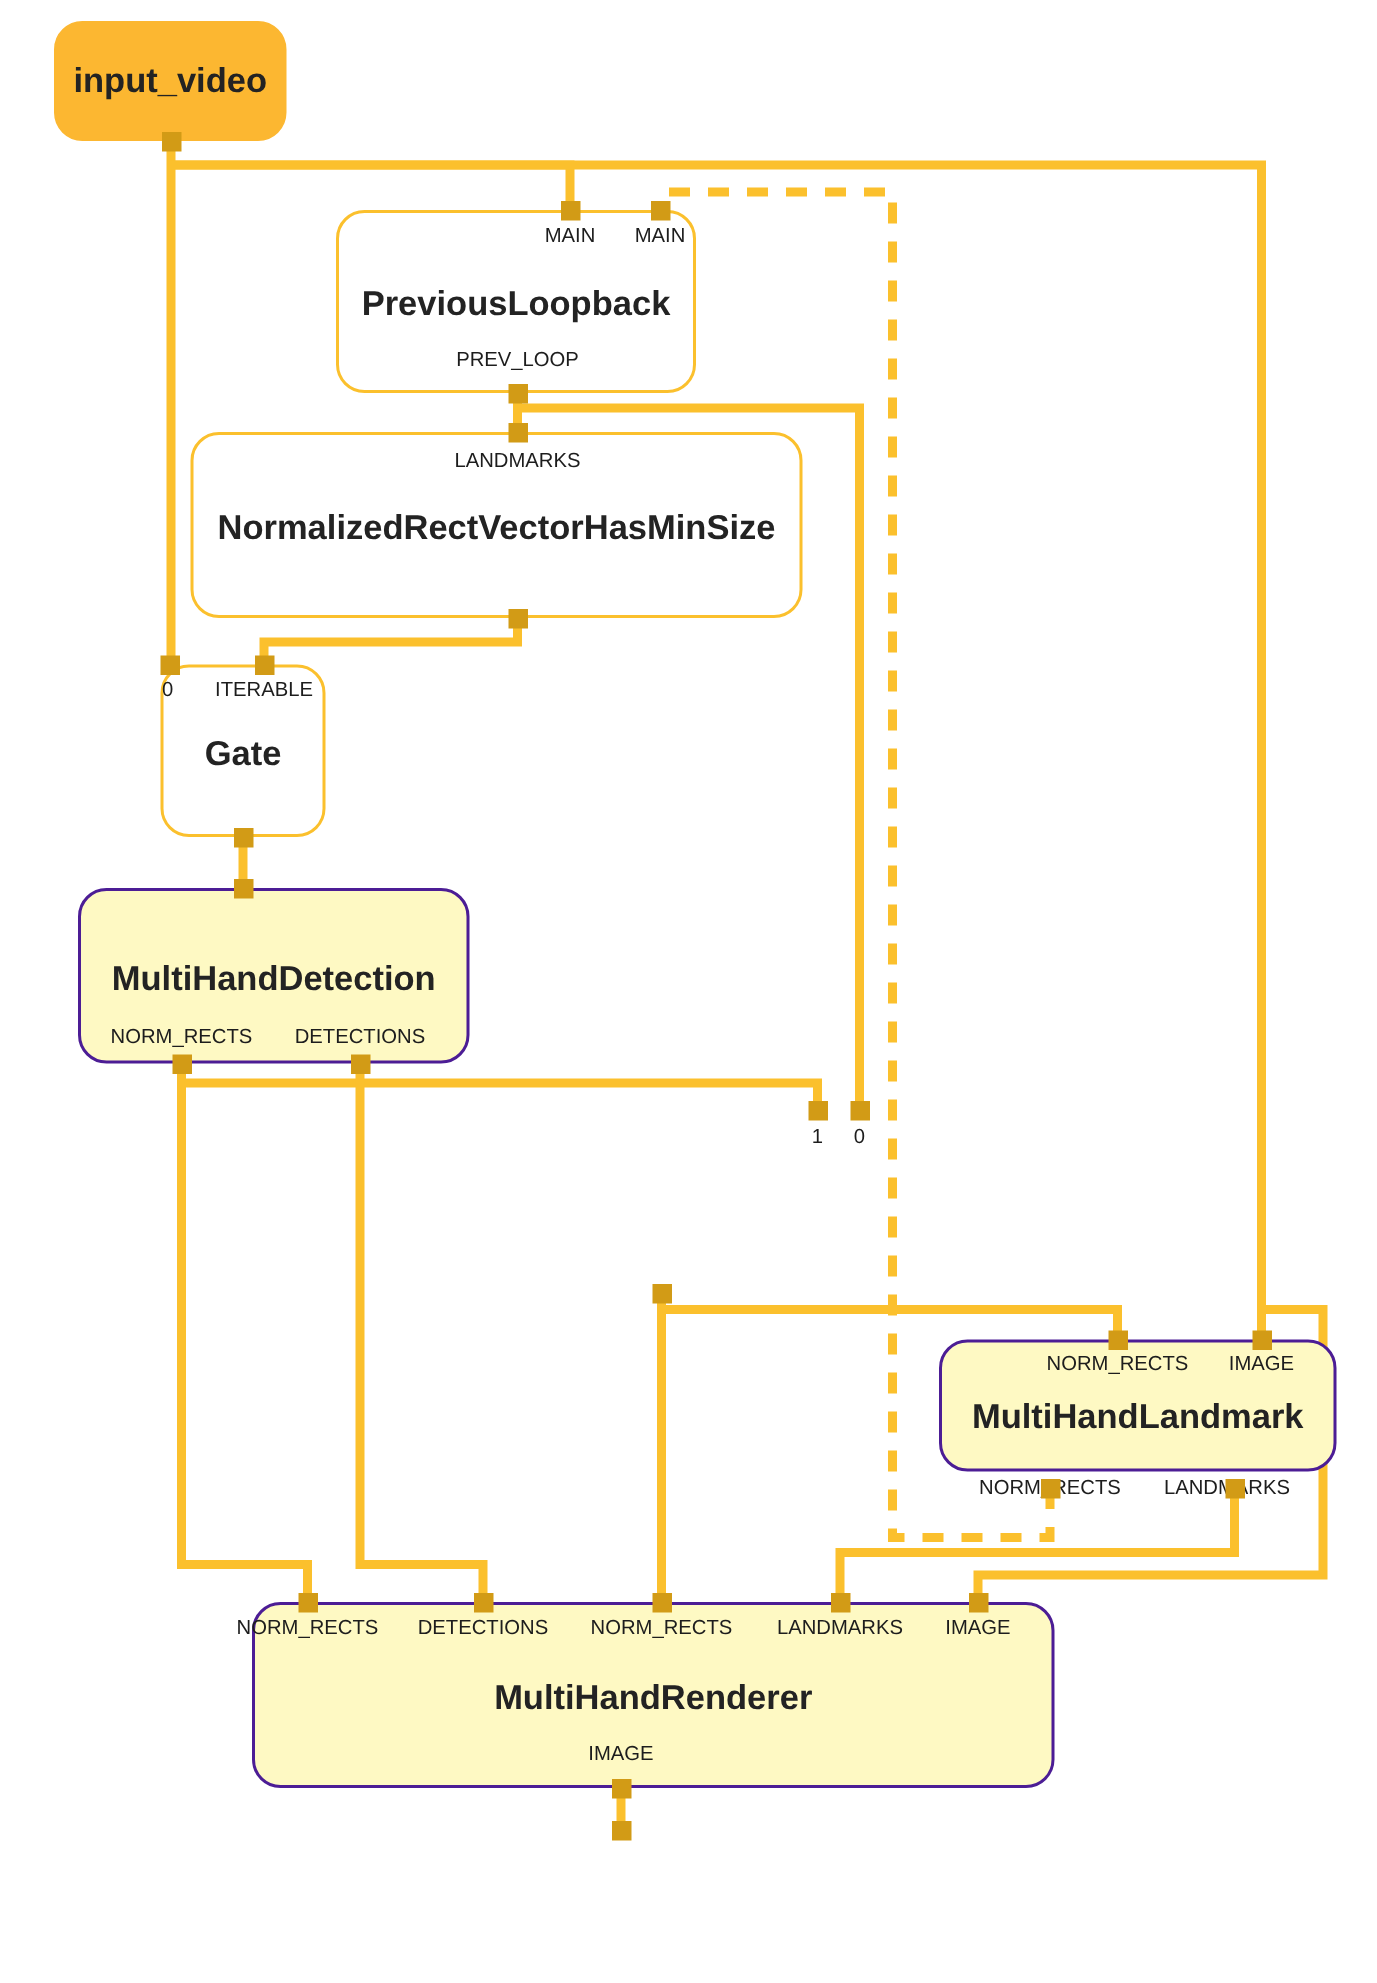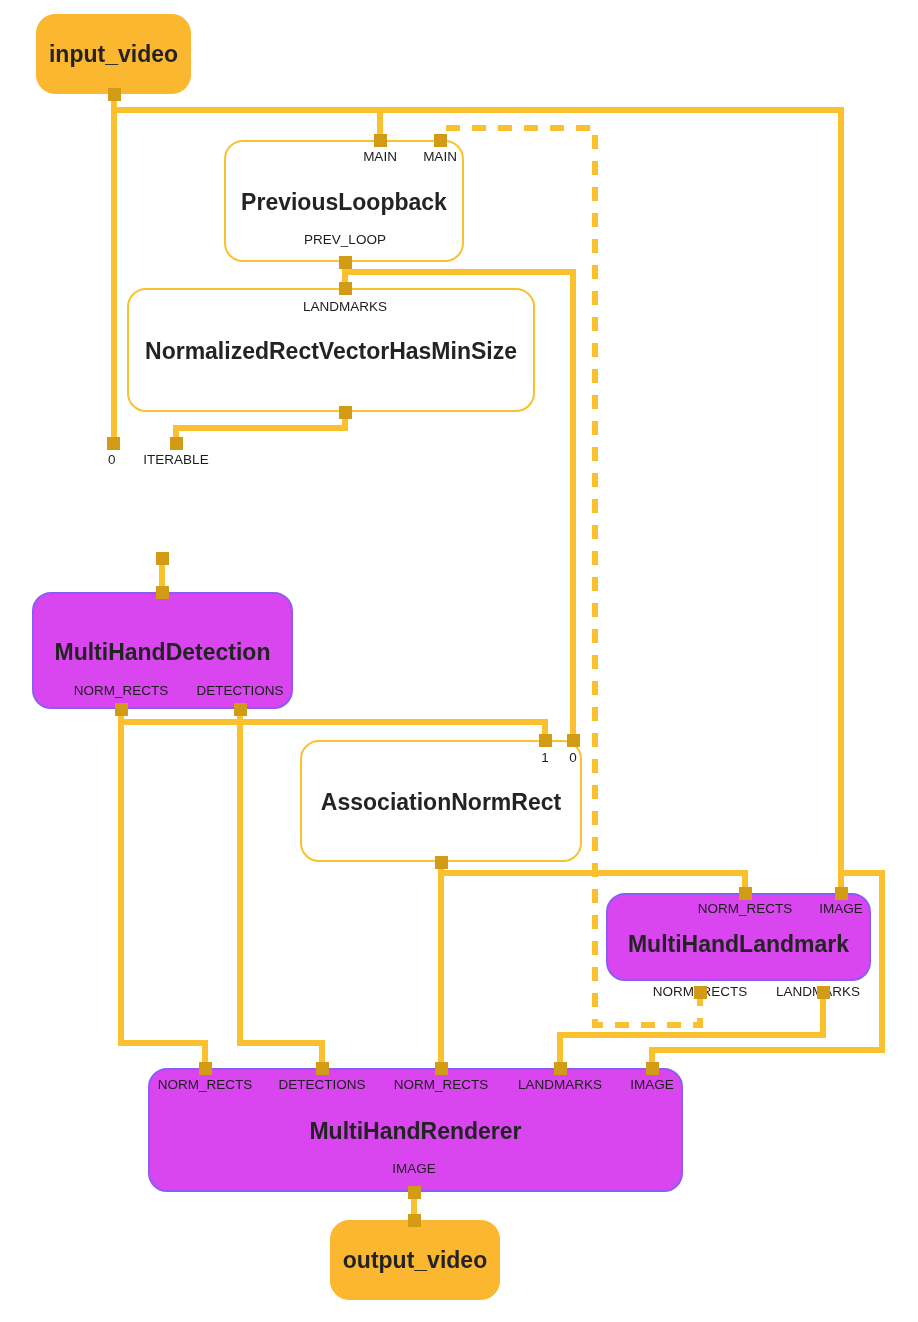--- a/index.html
+++ b/index.html
@@ -3,21 +3,21 @@
 <meta charset="utf-8">
 <style>
   html,body{margin:0;padding:0;background:#ffffff;}
   body{font-family:"Liberation Sans","DejaVu Sans",sans-serif;}
   #stage{position:relative;width:918px;height:1322px;background:#ffffff;overflow:hidden;}
   #wires{position:absolute;left:0;top:0;width:918px;height:1322px;}
 
   .node{position:absolute;box-sizing:border-box;border-radius:19px;}
   .node.io{background:#fcb731;border:1px solid #fcb731;}
   .node.calc{background:#ffffff;border:2px solid #fbc02d;}
-  .node.sub{background:#d946ef;border:2px solid #8b5cf6;}
+  .node.sub{background:#fef9c3;border:2px solid #4c1d95;margin-left:20px;}
 
   .node-title{position:absolute;left:0;right:0;text-align:center;
     font-weight:bold;color:#232323;line-height:1;}
   .io .node-title{font-size:23px;top:50%;transform:translateY(-50%);}
   .calc .node-title{font-size:23px;}
   .sub .node-title{font-size:23px;}
 
   .port-label{position:absolute;font-size:13.5px;color:#1d1d1d;
     white-space:nowrap;transform:translateX(-50%);line-height:1;}
   .port-label.lbl-left{transform:none;}
@@ -49,34 +49,31 @@
     </svg>
 <div class="node io" style="left: 36px; top: 14px; width: 155px; height: 80px;">
       <div class="node-title">input_video</div>
     </div>
     <div class="node calc" style="left: 224px; top: 140px; width: 240px; height: 122px;">
       <div class="node-title" style="top: 49px;">PreviousLoopback</div>
     </div>
     <div class="node calc" style="left: 127px; top: 288px; width: 408px; height: 124px;">
       <div class="node-title" style="top: 50px;">NormalizedRectVectorHasMinSize</div>
     </div>
+    <div class="node calc" style="left: 107px; top: 443px; width: 110px; height: 115px;">
+      <div class="node-title" style="top: 45.5px;">Gate</div>
+    </div>
     <div class="node sub" style="left: 32px; top: 592px; width: 261px; height: 117px;">
       <div class="node-title" style="top: 46.5px;">MultiHandDetection</div>
-    </div>
-    <div class="node calc" style="left: 300px; top: 740px; width: 282px; height: 122px;">
-      <div class="node-title" style="top: 49px;">AssociationNormRect</div>
     </div>
     <div class="node sub" style="left: 606px; top: 893px; width: 265px; height: 88px;">
       <div class="node-title" style="top: 37.5px;">MultiHandLandmark</div>
     </div>
     <div class="node sub" style="left: 148px; top: 1068px; width: 535px; height: 124px;">
       <div class="node-title" style="top: 50px; text-align: center;">MultiHandRenderer</div>
-    </div>
-    <div class="node io" style="left: 330px; top: 1220px; width: 170px; height: 80px;">
-      <div class="node-title">output_video</div>
     </div>
     <div class="pin" style="left: 114px; top: 94px;"></div>
     <div class="port-label" style="left: 380px; top: 150px; text-align: center;">MAIN</div>
     <div class="pin" style="left: 380px; top: 140px;"></div>
     <div class="port-label" style="left: 440px; top: 150px;">MAIN</div>
     <div class="pin" style="left: 440px; top: 140px;"></div>
     <div class="port-label" style="left: 345px; top: 233px;">PREV_LOOP</div>
     <div class="pin" style="left: 345px; top: 262px;"></div>
     <div class="port-label" style="left: 345px; top: 300px;">LANDMARKS</div>
     <div class="pin" style="left: 345px; top: 288px;"></div>

